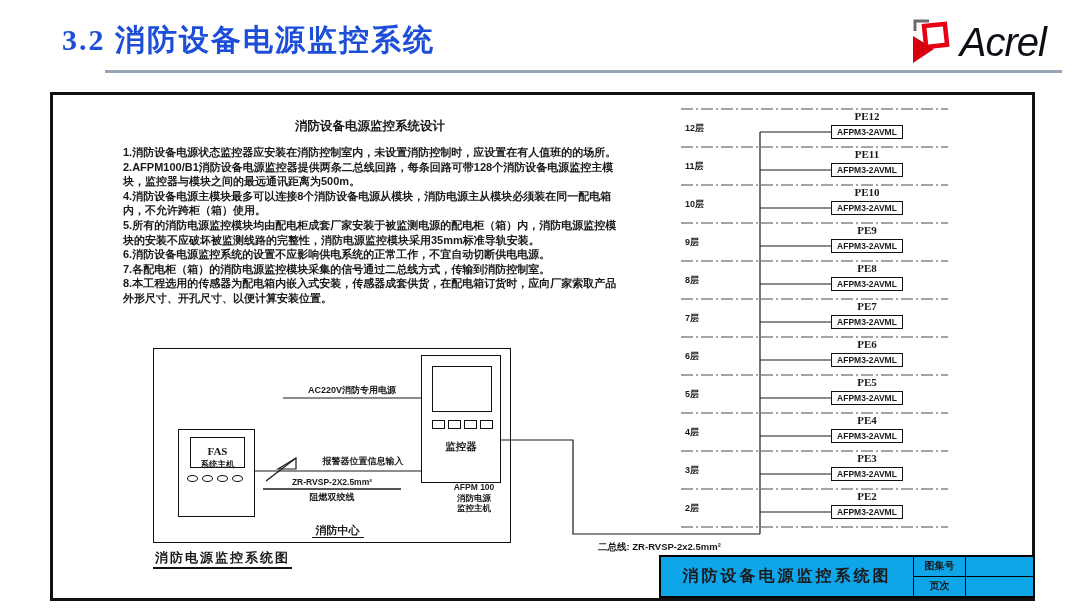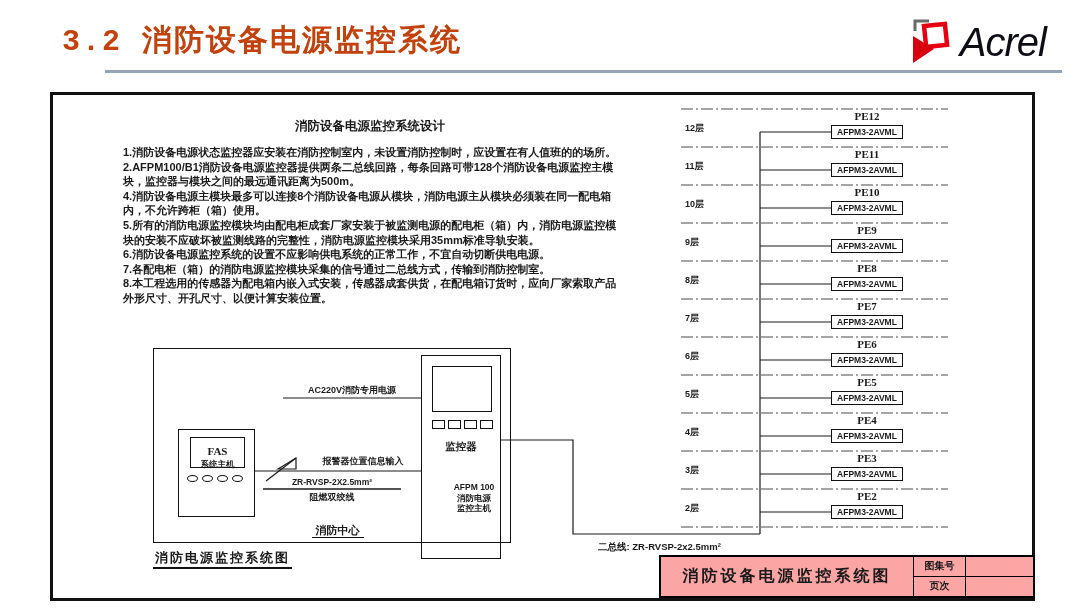--- a/index.html
+++ b/index.html
@@ -1,22 +1,22 @@
 <!DOCTYPE html>
 <html><head>
 <meta charset="utf-8">
 <style>
   * { margin:0; padding:0; box-sizing:border-box; }
   html,body { width:1080px; height:608px; background:#ffffff; overflow:hidden;
     font-family:"Liberation Sans", sans-serif; color:#1a1a1a; }
   .abs { position:absolute; }
 
   
-  #slide-title { left:62px; top:20px; font-family:Liberation Mono, monospace;
-    font-size:30px; font-weight:600; color:#c2410c; letter-spacing:2px; }
+  #slide-title { left:62px; top:20px; font-family:Liberation Serif, serif;
+    font-size:30px; font-weight:600; color:#1d4ed8; letter-spacing:2px; }
   #header-underline { left:105px; top:70px; width:957px; height:3px; background:#95a5b5; }
   #logo { right:34px; top:16px; display:flex; align-items:center; gap:6px; }
   #logo-text { font-size:40px; font-weight:normal; font-style:italic; color:#0d0d16; letter-spacing:-1px; }
 
   
   #drawing { left:50px; top:92px; width:985px; height:509px; border:3px solid #111; background:#fff; }
   #drawing .abs { font-weight:700; }
 
   #notes-title { left:70px; top:23px; width:494px; text-align:center; font-size:12.5px; }
   #notes { left:70px; top:50px; width:497px; font-size:11px; line-height:14.6px; }
@@ -30,21 +30,21 @@
   #diagram-caption span { border-bottom:2px solid #111; padding:0 2px 2px; }
 
   
   #fas-box { left:125px; top:334px; width:77px; height:88px; border:1.4px solid #111; }
   #fas-inner { left:11px; top:7px; width:55px; height:31px; border:1.2px solid #111; text-align:center; }
   #fas-name { font-family:"Liberation Serif","DejaVu Serif",serif; font-size:11px; line-height:17px; margin-top:5px; }
   #fas-sub { font-size:8.5px; line-height:9px; }
   .fas-dot { top:45px; width:11px; height:7px; border:1.1px solid #111; border-radius:50%; }
 
   
-  #monitor-box { left:368px; top:260px; width:80px; height:204px; border:1.4px solid #111; }
+  #monitor-box { left:368px; top:260px; width:80px; height:128px; border:1.4px solid #111; }
   #monitor-screen { left:10px; top:10px; width:60px; height:46px; border:1.3px solid #111; }
   .mon-btn { top:64px; width:13px; height:9px; border:1.1px solid #111; }
   #monitor-label { left:0; top:84px; width:100%; text-align:center; font-size:10.5px; }
   #monitor-model { left:26px; top:126px; width:52px; text-align:center; font-size:8.5px; line-height:10.5px; }
 
   
   .wire-label { text-align:center; font-size:9px; }
   #power-label  { left:230px; top:289px; width:138px; }
   #signal-label { left:240px; top:360px; width:140px; }
   #cable-spec   { left:210px; top:382px; width:138px; font-size:8.5px; }
@@ -55,21 +55,21 @@
   #riser { left:628px; top:0; width:270px; height:450px; }
   .floor-row { position:absolute; left:0; width:270px; height:38px; }
   .floor-label { position:absolute; left:4px; top:13px; font-size:9px; font-weight:700; }
   .pe-label { position:absolute; left:150px; top:1px; width:72px; text-align:center; font-size:11px;
     font-weight:700; font-family:"Liberation Serif","DejaVu Serif",serif; }
   .module-box { position:absolute; left:150px; top:16px; width:72px; height:14px; border:1.2px solid #111;
     font-size:8.5px; font-weight:700; text-align:center; line-height:12px; }
 
   
   #title-block { left:606px; top:460px; width:376px; height:43px; border:2px solid #000;
-    display:grid; grid-template-columns:253px 52px 1fr; grid-template-rows:1fr 1fr; background:#fca5a5; }
+    display:grid; grid-template-columns:253px 52px 1fr; grid-template-rows:1fr 1fr; background:#0ea5e9; }
   #tb-main { grid-row:1 / span 2; display:flex; align-items:center; justify-content:center;
     font-size:16px; font-weight:700; letter-spacing:3px; border-right:1.5px solid #000; }
   .tb-cell { border-bottom:1.2px solid #000; border-right:1.2px solid #000;
     display:flex; align-items:center; justify-content:center; font-size:10px; font-weight:700; }
   .tb-cell.last-row { border-bottom:none; }
   .tb-cell.last-col { border-right:none; }
 </style>
 </head>
 <body>
 

